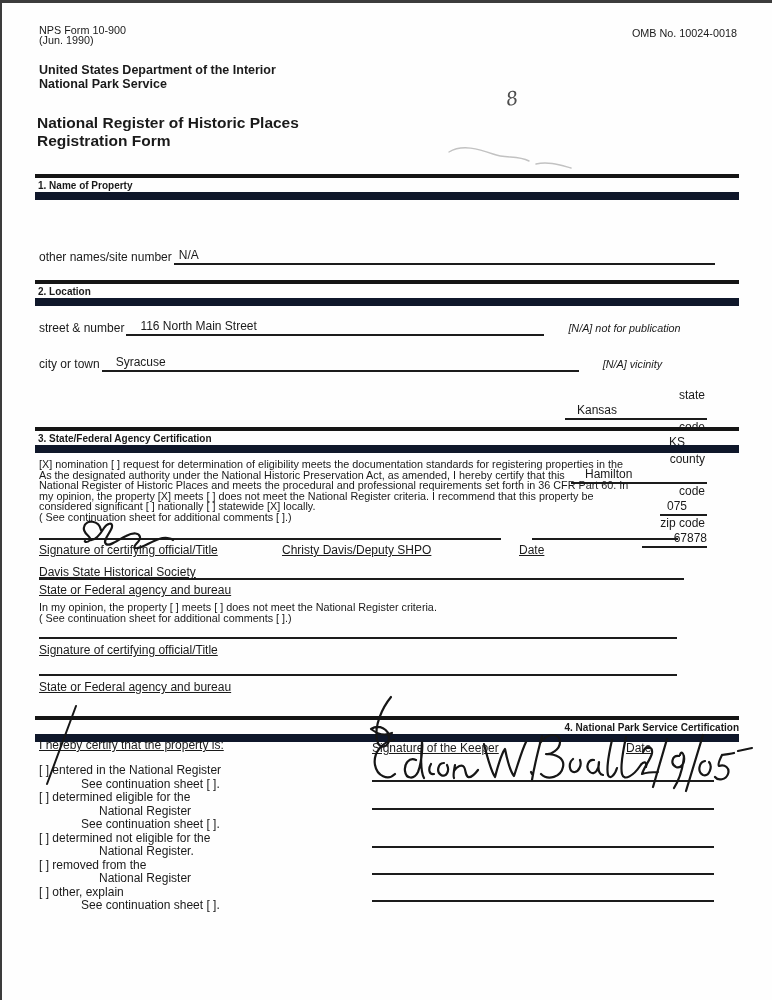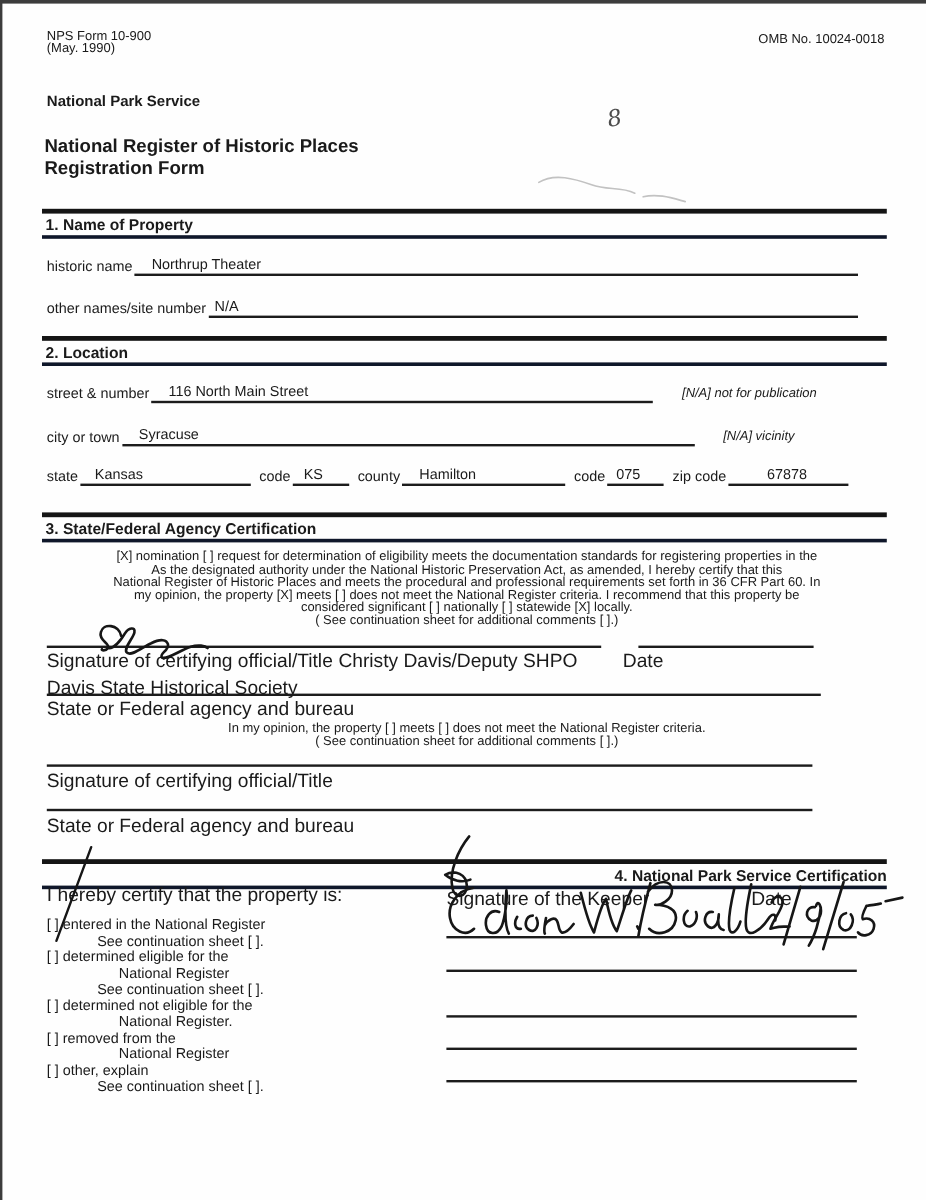--- a/index.html
+++ b/index.html
@@ -2,29 +2,29 @@
 <html><head>
 <meta charset="utf-8">
 <style>
   html,body{margin:0;padding:0;background:#ffffff;}
   .page{
     position:relative;width:772px;height:1000px;background:#fefefe;
     font-family:"Liberation Sans",sans-serif;color:#1a1a1a;overflow:hidden;
     box-sizing:border-box;border-top:3px solid #3c3c3c;border-left:2px solid #3c3c3c;
   }
   .abs{position:absolute;}
-  .t10{font-size:10.8px;line-height:10.5px;text-align:center;}
-  .t12{font-size:16px;}
+  .t10{font-size:10.8px;line-height:10.5px;}
+  .t12{font-size:12px;text-decoration:underline;}
   .t125{font-size:12.5px;}
   .t15{font-size:15.5px;}
   .b{font-weight:bold;}
   .right{text-align:right;}
   .sechead{position:absolute;left:33px;width:704px;border-top:4px solid #151515;}
-  .sechead .st{display:block;font-weight:bold;font-size:13px;padding:2px 0 1px 3px;
-    border-bottom:3px solid #0f172a;}
+  .sechead .st{display:block;font-weight:bold;font-size:10px;padding:2px 0 1px 3px;
+    border-bottom:8px solid #0f172a;}
   .frow{position:absolute;display:flex;align-items:flex-end;font-size:12px;height:17px;}
   .lbl{white-space:nowrap;padding-bottom:1px;margin-right:2px;}
   .uf{border-bottom:2px solid #1c1c1c;white-space:nowrap;padding-bottom:1px;}
   .flex1{flex:1;}
   .side{white-space:nowrap;font-size:10.8px;margin-left:24px;padding-bottom:2px;font-style:italic;}
   .line{position:absolute;border-bottom:2px solid #1c1c1c;height:0;}
   .para{position:absolute;}
   .para div{white-space:pre;}
   .cklist{position:absolute;left:37px;top:761px;font-size:12px;line-height:13.5px;}
   .cklist div{white-space:pre;}
@@ -34,52 +34,49 @@
   svg path{fill:none;stroke:#161616;stroke-width:2.2;stroke-linecap:round;stroke-linejoin:round;}
   svg path.pencil{stroke:#c2c2c2;stroke-width:1.4;}
   svg path.thin{stroke-width:2;}
 </style>
 </head>
 <body>
 
 <div class="page">
 
   <div class="abs t10" style="left:37px;top:22px;">NPS Form 10-900</div>
-  <div class="abs t10" style="left:37px;top:32px;">(May. 1990)</div>
+  <div class="abs t10" style="left:37px;top:32px;">(Jun. 1990)</div>
   <div class="abs t10 right" style="right:35px;top:25px;">OMB No. 10024-0018</div>
+  <div class="abs t125 b" style="left:37px;top:60px;">United States Department of the Interior</div>
   <div class="abs t125 b" style="left:37px;top:74px;">National Park Service</div>
   <div class="abs t15 b" style="left:35px;top:111px;">National Register of Historic Places</div>
   <div class="abs t15 b" style="left:35px;top:129px;">Registration Form</div>
 
   <div class="sechead" style="top:171px;">
     <span class="st">1. Name of Property</span>
-  </div>
-  <div class="frow" style="left:37px;top:210px;width:676px;">
-    <span class="lbl">historic name</span>
-    <span class="uf flex1" style="padding-left:14px;">Northrup Theater</span>
   </div>
   <div class="frow" style="left:37px;top:245px;width:676px;">
     <span class="lbl">other names/site number</span>
     <span class="uf flex1" style="padding-left:5px;">N/A</span>
   </div>
 
   <div class="sechead" style="top:277px;">
     <span class="st">2. Location</span>
   </div>
   <div class="frow" style="left:37px;top:316px;width:680px;">
     <span class="lbl">street &amp; number</span>
     <span class="uf" style="width:404px;padding-left:14px;">116 North Main Street</span>
     <span class="side">[N/A] not for publication</span>
   </div>
   <div class="frow" style="left:37px;top:352px;width:680px;">
     <span class="lbl">city or town</span>
     <span class="uf" style="width:463px;padding-left:14px;">Syracuse</span>
     <span class="side">[N/A] vicinity</span>
   </div>
-  <div class="frow" style="left:37px;top:385px;width:668px;">
+  <div class="frow" style="left:37px;top:385px;width:668px;flex-direction:column;">
     <span class="lbl">state</span>
     <span class="uf" style="width:130px;padding-left:12px;">Kansas</span>
     <span class="lbl" style="margin-left:7px;">code</span>
     <span class="uf" style="width:38px;padding-left:9px;">KS</span>
     <span class="lbl" style="margin-left:7px;">county</span>
     <span class="uf" style="width:122px;padding-left:14px;">Hamilton</span>
     <span class="lbl" style="margin-left:7px;">code</span>
     <span class="uf" style="width:40px;padding-left:7px;">075</span>
     <span class="lbl" style="margin-left:7px;">zip code</span>
     <span class="uf flex1" style="padding-left:32px;">67878</span>

